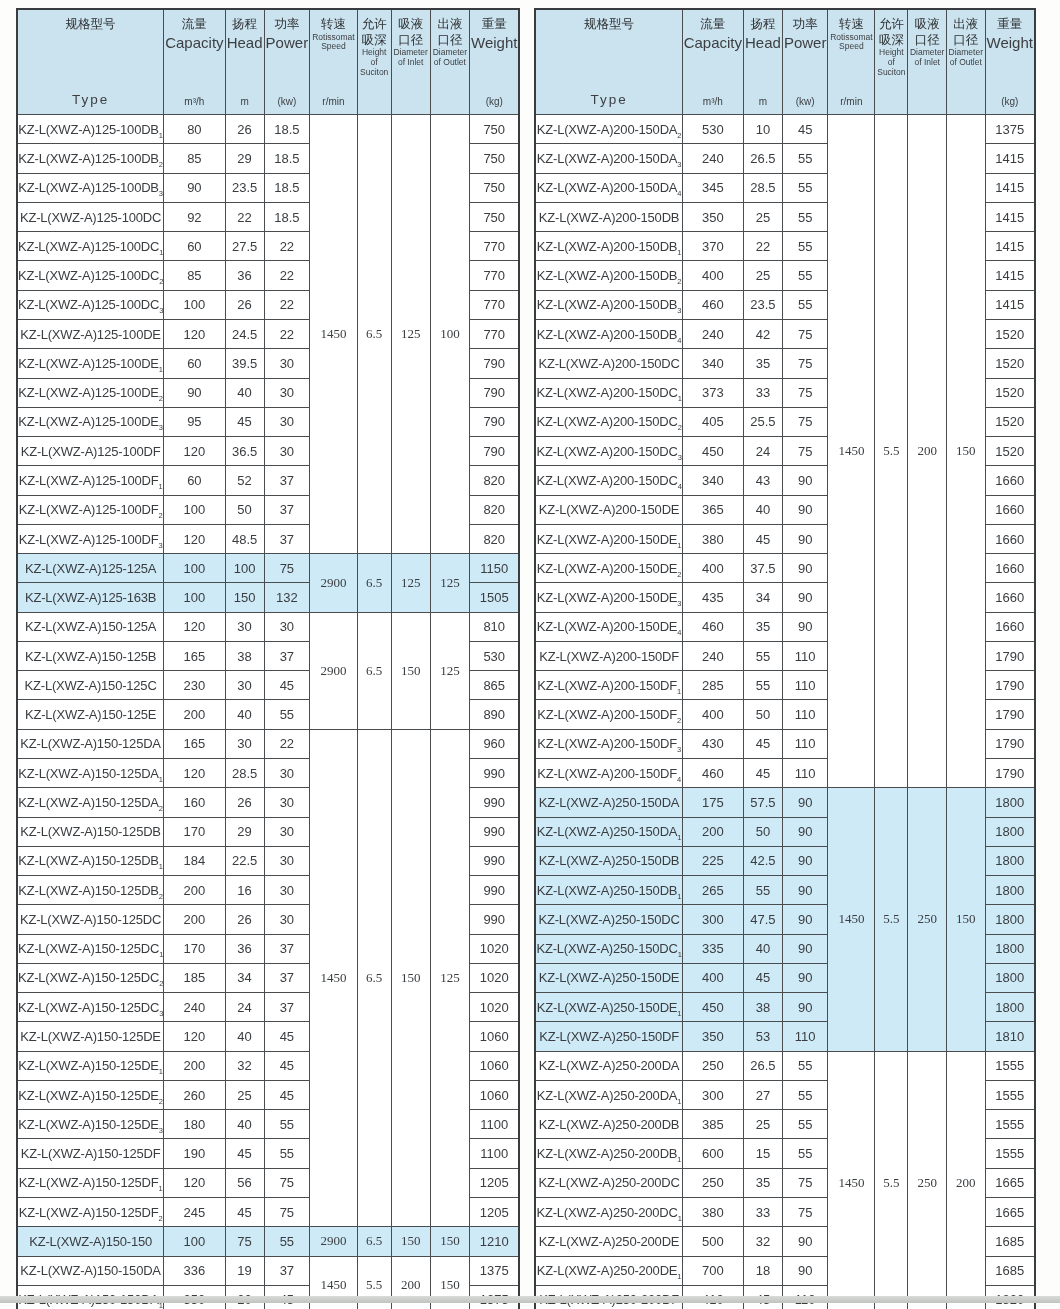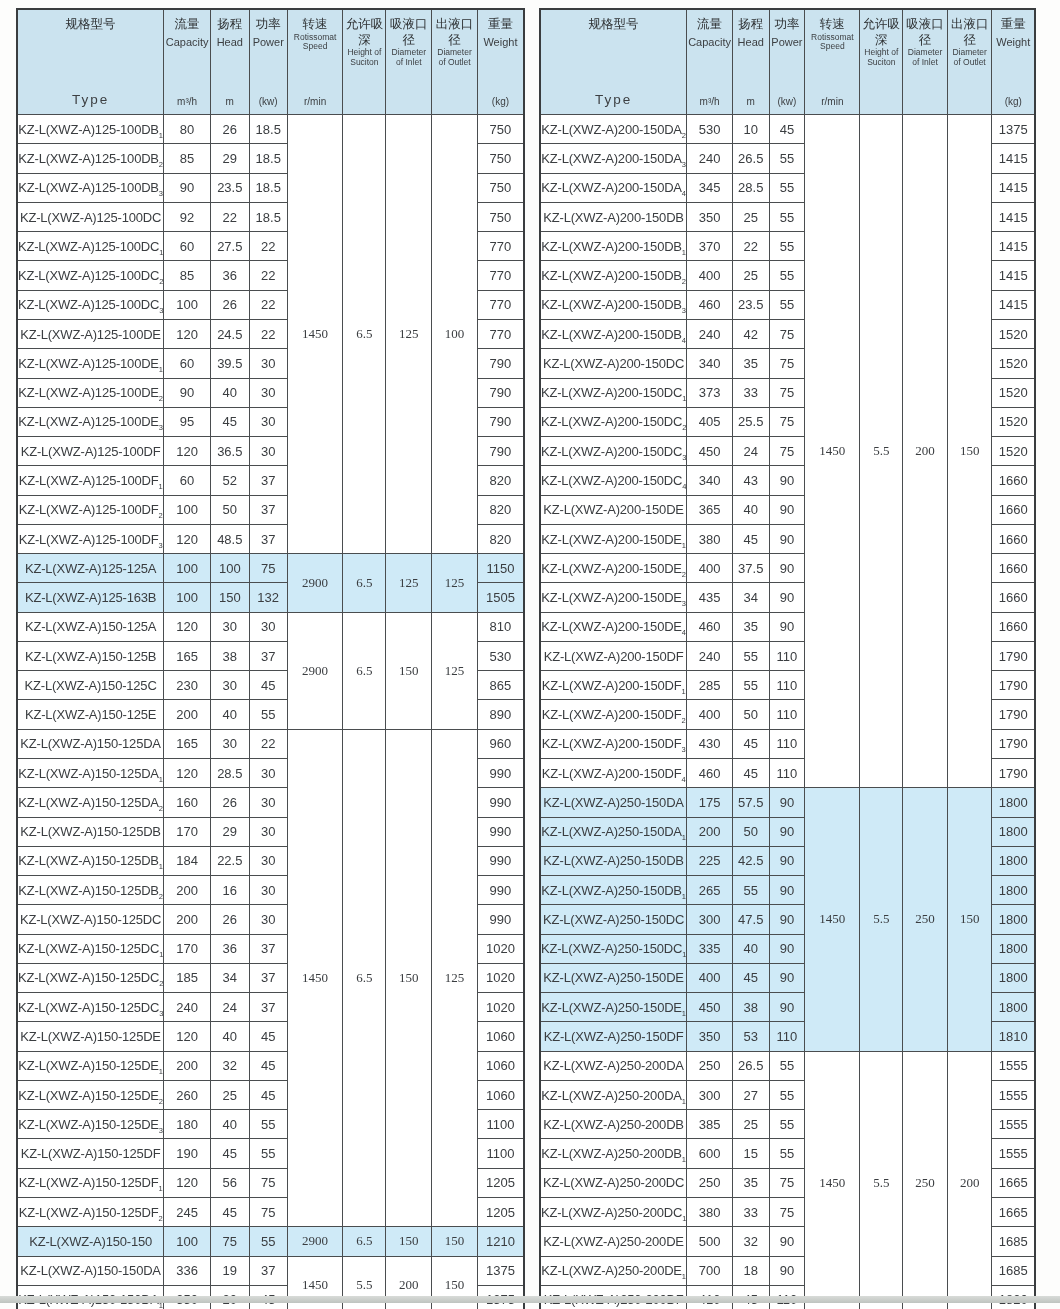--- a/index.html
+++ b/index.html
@@ -23,21 +23,21 @@
     white-space:nowrap;letter-spacing:-0.2px;
   }
   td.type sub{font-size:7.5px;line-height:0;}
   td.merged{font-size:13.5px;color:#3a3d40;background:#fff;font-family:Liberation Serif, serif;}
   tr.hl td, td.mhl{background:#cfeaf7 !important;}
   td.wt{font-size:13px;}
   .hc{display:flex;flex-direction:column;justify-content:space-between;
       height:100%;padding:7px 1px;box-sizing:border-box;}
   .hc-even{justify-content:flex-start;}
   .zh{font-size:12.5px;color:#2e3133;line-height:1.25;}
-  .en{font-size:11px;color:#3c3f42;line-height:1.15;}
+  .en{font-size:15px;color:#3c3f42;line-height:1.15;}
   .en-sm{font-size:8.5px;}
   .unit{font-size:10px;color:#3c3f42;margin-top:44px;}
   .type-en{font-size:13.5px;letter-spacing:2px;}
   .edge-strip{
     position:absolute;left:0;right:0;bottom:6px;height:7px;
     background:linear-gradient(to bottom,#d8dbd8,#bfc4c0);
   }
 </style>
 </head>
 <body>

